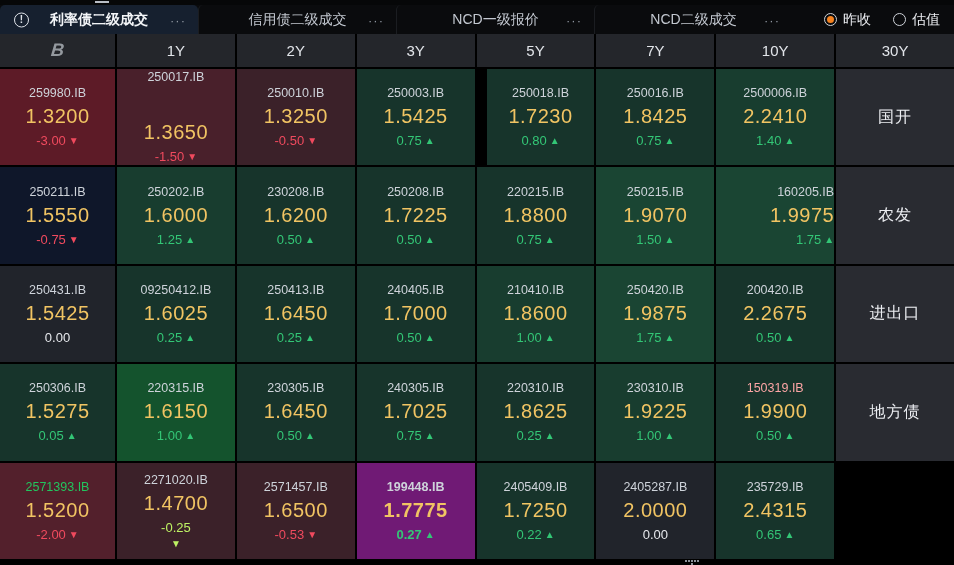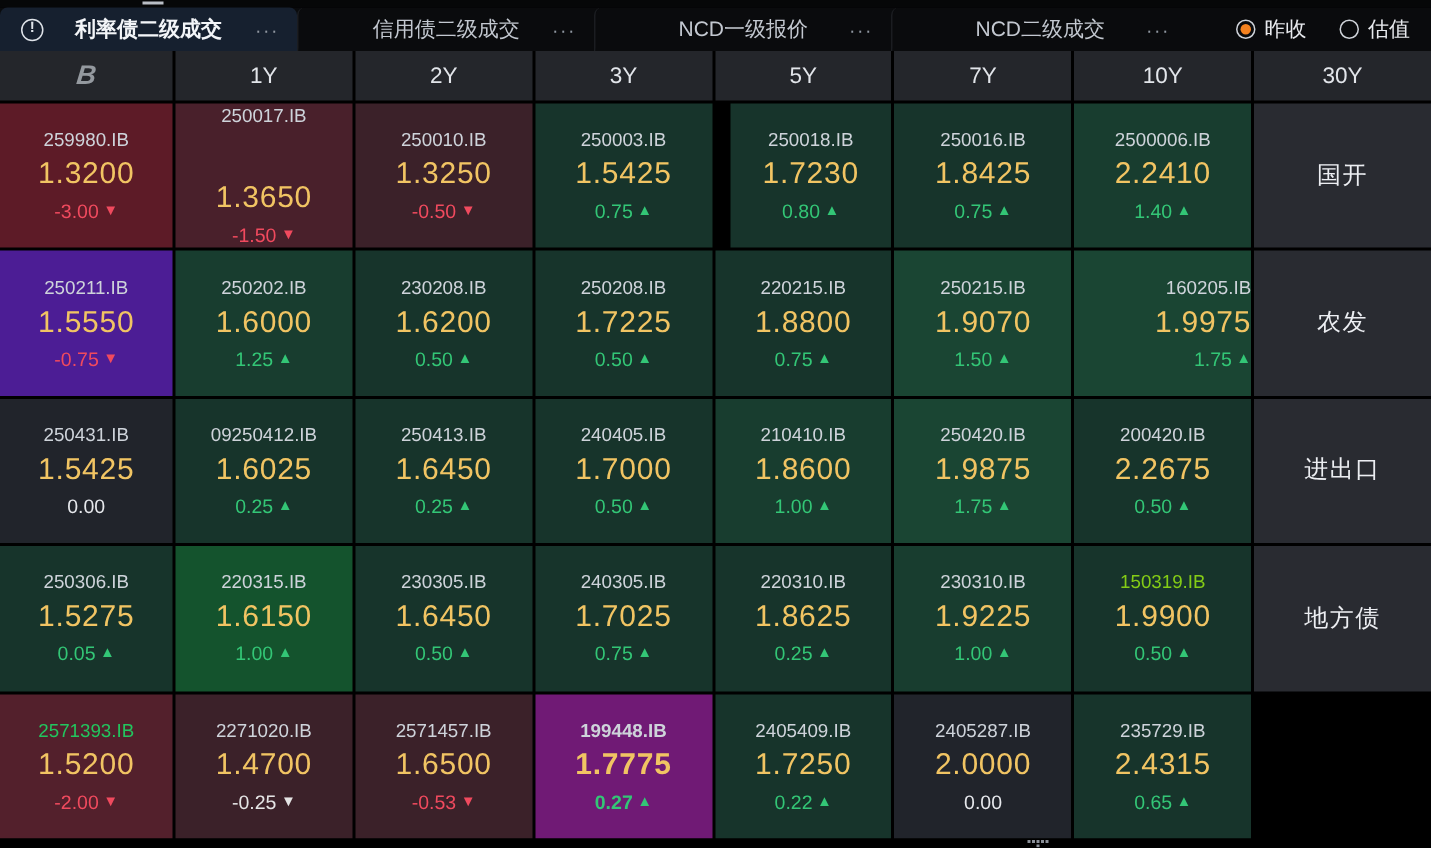--- a/index.html
+++ b/index.html
@@ -153,21 +153,21 @@
       </div>
       <div class="cell" style="background: rgb(24, 61, 47);">
         <div class="code" style="color: rgb(206, 211, 218);">2500006.IB</div>
         <div class="price" style="color: rgb(241, 196, 99);">2.2410</div>
         <div class="chg" style="color: rgb(51, 198, 118);">
           <span>1.40</span>
           <span class="arrow">▲</span>
         </div>
       </div>
       <div class="rlabel">国开</div>
-      <div class="cell" style="background: #4c1d95;">
+      <div class="cell" style="background: #0f172a;">
         <div class="code" style="color: rgb(206, 211, 218);">250211.IB</div>
         <div class="price" style="color: rgb(241, 196, 99);">1.5550</div>
         <div class="chg" style="color: rgb(240, 74, 94);">
           <span>-0.75</span>
           <span class="arrow">▼</span>
         </div>
       </div>
       <div class="cell" style="background: rgb(24, 61, 47);">
         <div class="code" style="color: rgb(206, 211, 218);">250202.IB</div>
         <div class="price" style="color: rgb(241, 196, 99);">1.6000</div>
@@ -315,40 +315,40 @@
       </div>
       <div class="cell" style="background: rgb(24, 61, 47);">
         <div class="code" style="color: rgb(206, 211, 218);">230310.IB</div>
         <div class="price" style="color: rgb(241, 196, 99);">1.9225</div>
         <div class="chg" style="color: rgb(51, 198, 118);">
           <span>1.00</span>
           <span class="arrow">▲</span>
         </div>
       </div>
       <div class="cell" style="background: rgb(23, 52, 43);">
-        <div class="code" style="color: #84cc16;">150319.IB</div>
+        <div class="code" style="color: #fca5a5;">150319.IB</div>
         <div class="price" style="color: rgb(241, 196, 99);">1.9900</div>
         <div class="chg" style="color: rgb(51, 198, 118);">
           <span>0.50</span>
           <span class="arrow">▲</span>
         </div>
       </div>
       <div class="rlabel">地方债</div>
       <div class="cell" style="background: rgb(83, 32, 44);">
         <div class="code" style="color: #22c55e;">2571393.IB</div>
         <div class="price" style="color: rgb(241, 196, 99);">1.5200</div>
         <div class="chg" style="color: rgb(240, 74, 94);">
           <span>-2.00</span>
           <span class="arrow">▼</span>
         </div>
       </div>
       <div class="cell" style="background: rgb(59, 33, 41);">
         <div class="code" style="color: rgb(206, 211, 218);">2271020.IB</div>
         <div class="price" style="color: rgb(241, 196, 99);">1.4700</div>
-        <div class="chg" style="color: #e5e5e5;">
+        <div class="chg" style="color: #bef264; flex-direction: column;">
           <span>-0.25</span>
           <span class="arrow">▼</span>
         </div>
       </div>
       <div class="cell" style="background: rgb(59, 33, 41);">
         <div class="code" style="color: rgb(206, 211, 218);">2571457.IB</div>
         <div class="price" style="color: rgb(241, 196, 99);">1.6500</div>
         <div class="chg" style="color: rgb(240, 74, 94);">
           <span>-0.53</span>
           <span class="arrow">▼</span>

